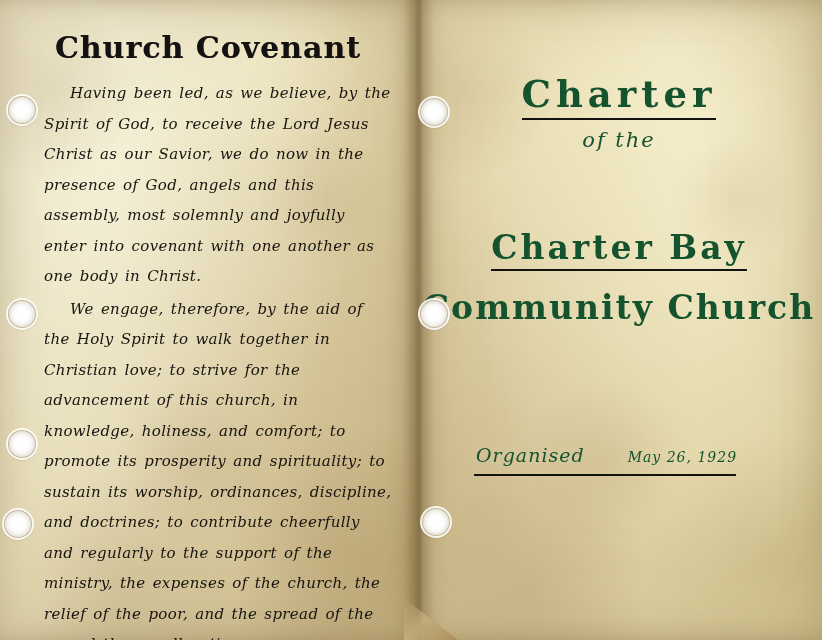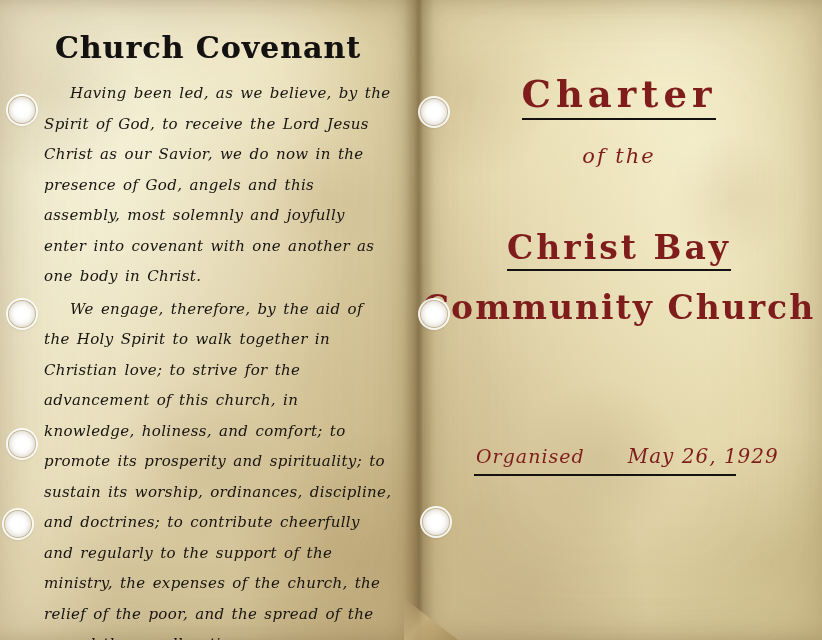--- a/index.html
+++ b/index.html
@@ -143,30 +143,30 @@
     position: absolute;
     left: 416px;
     top: 0;
     width: 406px;
     height: 640px;
   }
   .r-line {
     position: absolute;
     left: 0; right: 0;
     text-align: center;
-    color: #7f1d1d;
+    color: #14532d;
   }
   .r-charter {
     top: 72px;
     font-size: 37px;
     font-weight: bold;
     letter-spacing: 5px;
   }
   .r-ofthe {
-    top: 144px;
+    top: 128px;
     font-size: 21px;
     font-style: italic;
     letter-spacing: 2px;
   }
   .r-liberty {
     top: 228px;
     font-size: 33px;
     font-weight: bold;
     letter-spacing: 3px;
   }
@@ -183,21 +183,21 @@
   .r-organised {
     top: 444px;
     left: 60px;
     right: 40px;
     text-align: left;
     font-size: 19px;
     font-style: italic;
     letter-spacing: 1px;
   }
   .r-organised .lbl { display: inline-block; font-style: italic; }
-  .r-organised .dt { display: inline-block; margin-left: 36px; font-size: 20px; }
+  .r-organised .dt { display: inline-block; margin-left: 36px; font-size: 14px; }
   .org-underline {
     position: absolute;
     top: 474px;
     left: 58px;
     width: 262px;
     height: 0;
     border-bottom: 2px solid #141210;
   }
 </style>
 </head>
@@ -218,21 +218,21 @@
   </div>
 
   <div class="paper paper-right">
     <div class="grain"></div>
     <div class="edge-shade"></div>
   </div>
 
   <div class="right-inner">
     <div class="ink r-line r-charter"><span class="uline">Charter</span></div>
     <div class="ink r-line r-ofthe">of the</div>
-    <div class="ink r-line r-liberty"><span class="uline">Christ Bay</span></div>
+    <div class="ink r-line r-liberty"><span class="uline">Charter Bay</span></div>
     <div class="ink r-line r-community">Community Church</div>
     <div class="ink r-line r-organised">
       <span class="lbl">Organised</span>
       <span class="dt">May 26, 1929</span>
     </div>
     <div class="org-underline"></div>
   </div>
 
   <div class="gutter"></div>
   <div class="fold"></div>

